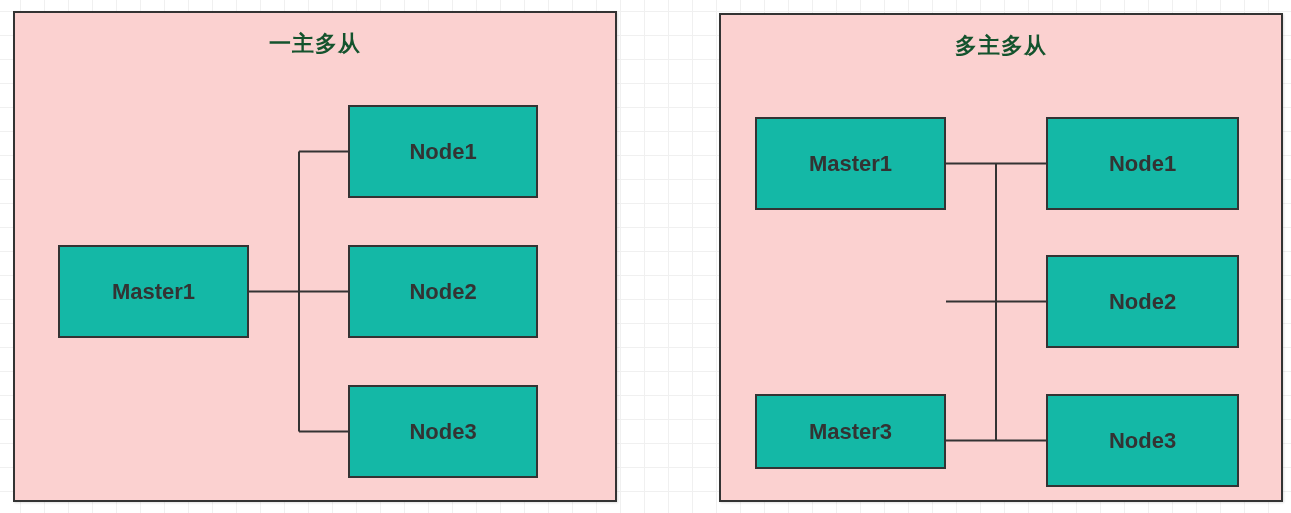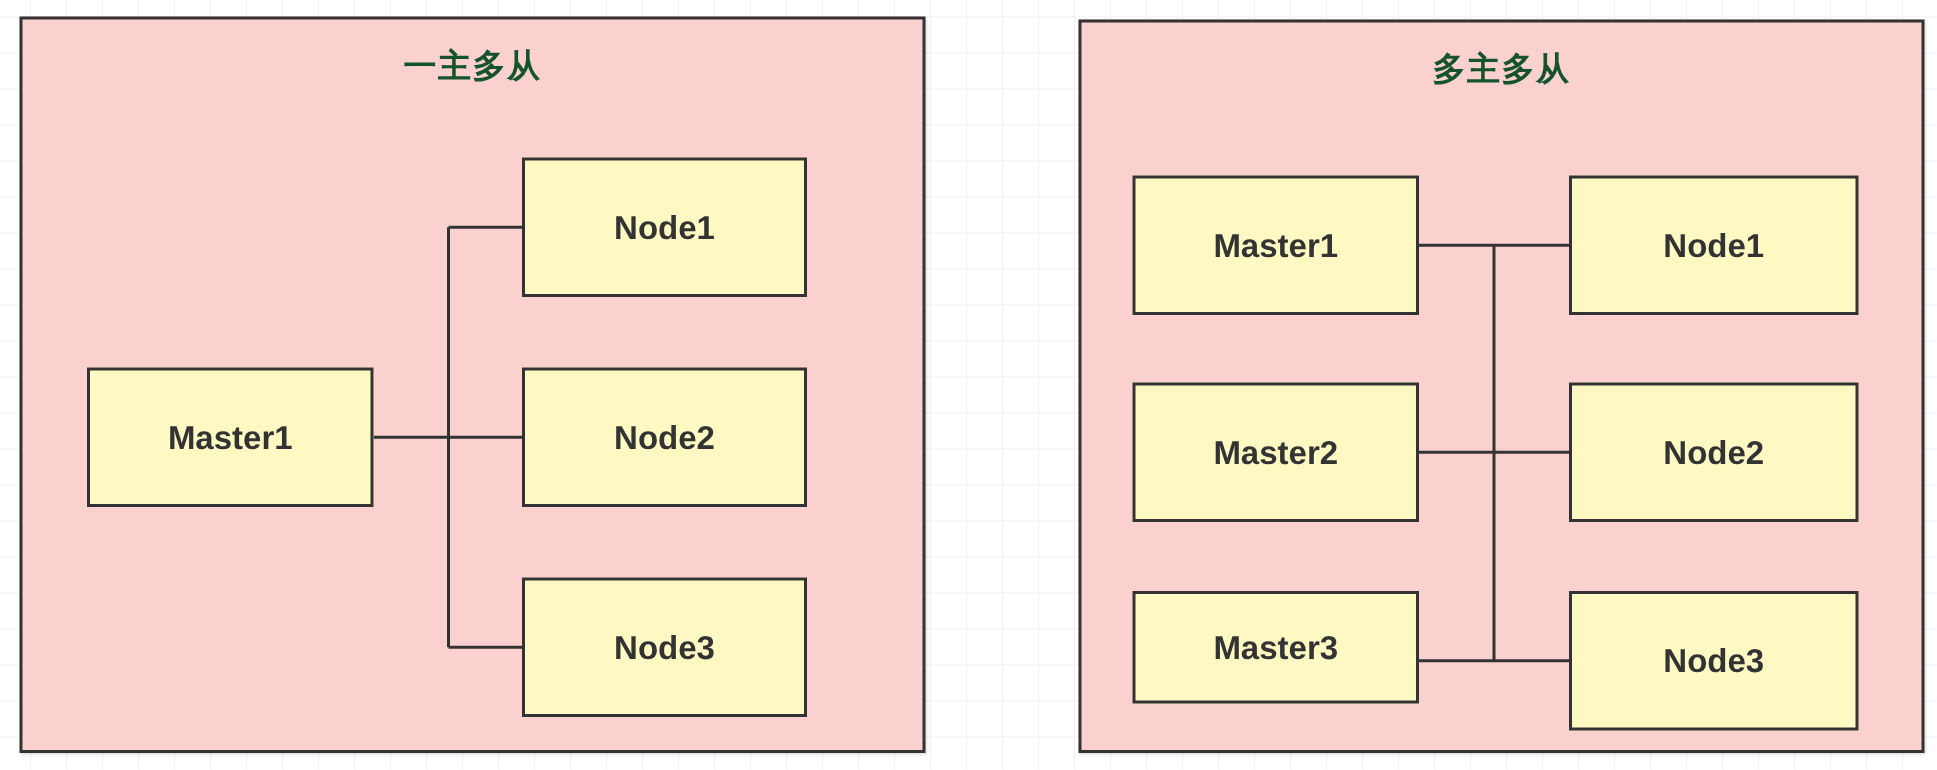--- a/index.html
+++ b/index.html
@@ -33,21 +33,21 @@
     text-align:center;
     font-size:22px;
     font-weight:bold;
     color:#14532d;
     letter-spacing:1px;
     pointer-events:none;
   }
   .node{
     position:absolute;
     box-sizing:border-box;
-    background:#fef9c3;
+    background:#14b8a6;
     border:2px solid #333333;
     display:flex;
     align-items:center;
     justify-content:center;
     font-size:22px;
     font-weight:bold;
     color:#333333;
   }
   .connectors{
     position:absolute;
@@ -96,20 +96,19 @@
     <div class="panel-title">多主多从</div>
 
     <svg class="connectors" width="560" height="485" viewBox="0 0 560 485" aria-hidden="true">
       <line x1="275" y1="148.5" x2="275" y2="425.5"></line>
       <line x1="225" y1="148.5" x2="325" y2="148.5"></line>
       <line x1="225" y1="286.5" x2="325" y2="286.5"></line>
       <line x1="225" y1="425.5" x2="325" y2="425.5"></line>
     </svg>
 
     <div class="node b-r-master1">Master1</div>
-    <div class="node b-r-master2">Master2</div>
     <div class="node b-r-master3">Master3</div>
     <div class="node b-r-node1">Node1</div>
     <div class="node b-r-node2">Node2</div>
     <div class="node b-r-node3">Node3</div>
   </section>
 
 </div>
 
 </body></html>

